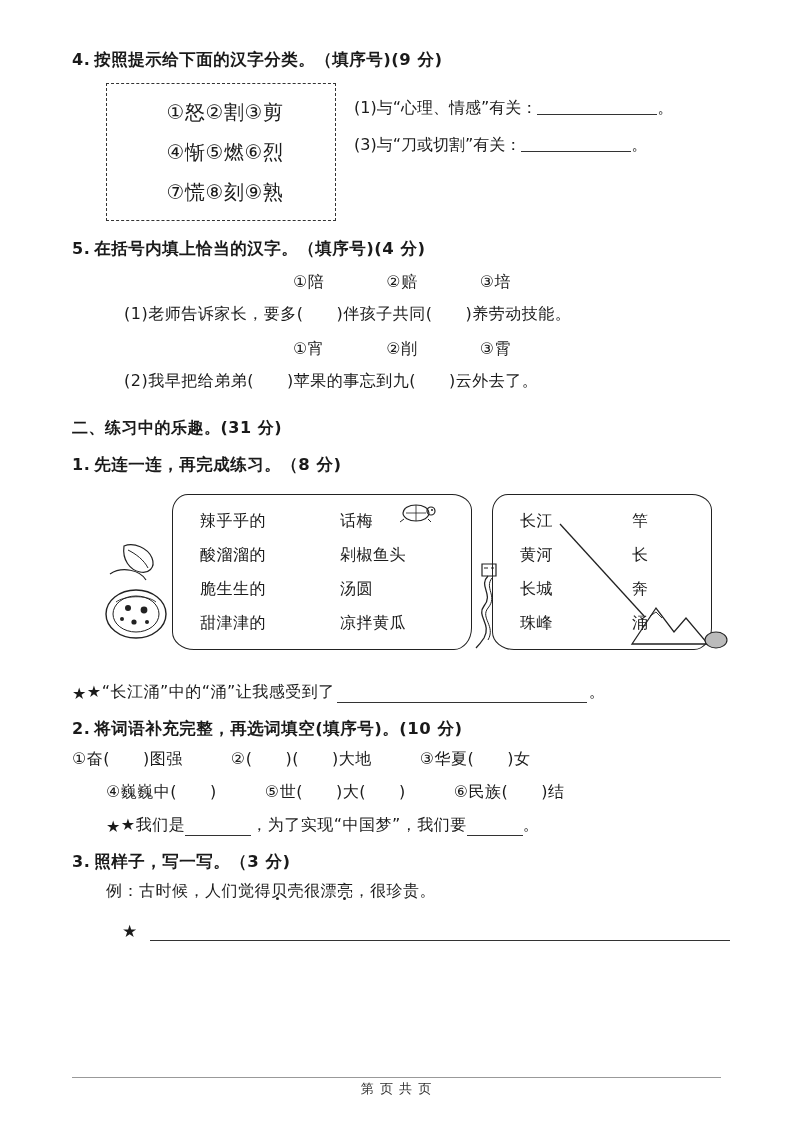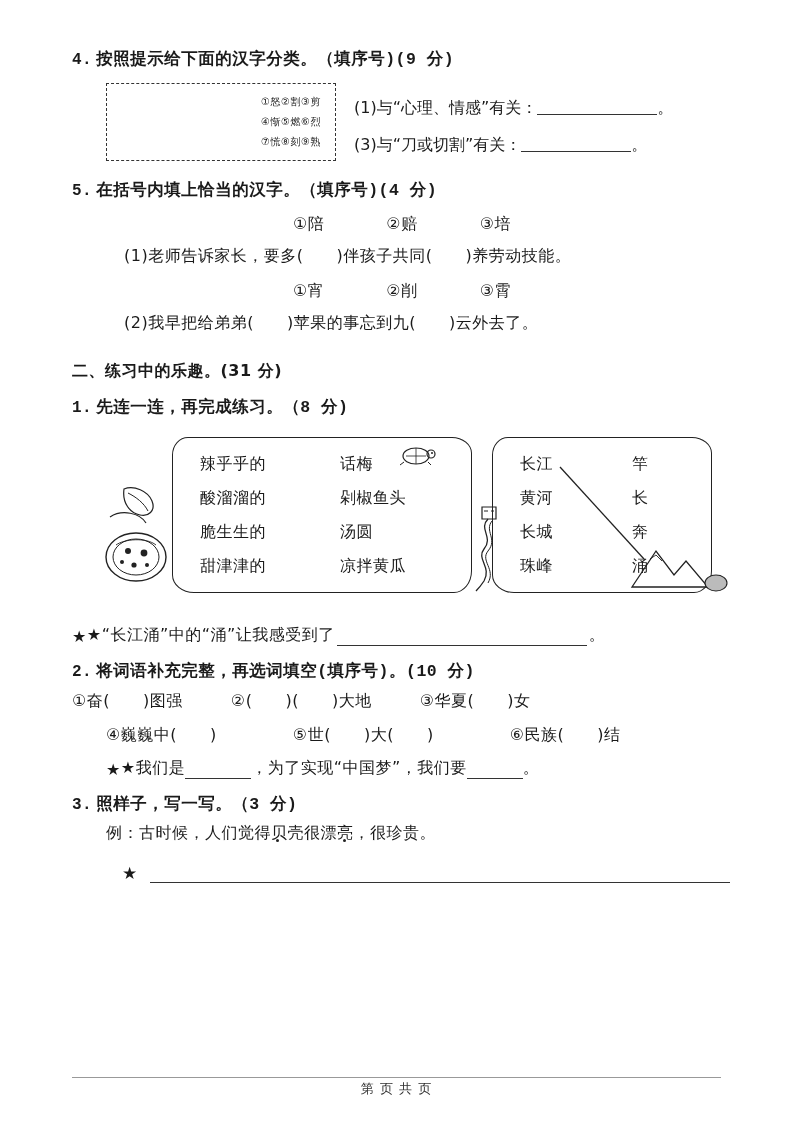--- a/index.html
+++ b/index.html
@@ -15,38 +15,37 @@
     position:absolute;left:0;top:0;width:793px;height:1122px;
     padding:0;box-sizing:border-box;
   }
   .content{
     position:absolute;left:72px;top:48px;width:660px;
   }
   .q{margin-bottom:6px;}
   .qhead{
     font-size:16.5px;font-weight:bold;letter-spacing:0.5px;
     line-height:1.5;
-    font-family:Liberation Mono, monospace;
   }
   .qnum{font-weight:bold;font-size:16px;margin-right:4px;}
   .big-section{
     font-size:16px;font-weight:bold;margin:22px 0 14px 0;letter-spacing:0.5px;
   }
 
   
   .q4wrap{display:flex;margin-top:10px;align-items:flex-start;}
   .dashbox{
     border:1.5px dashed #333;
     padding:8px 14px 8px 14px;
     margin-left:34px;
     width:200px;
   }
   .dashline{
-    display:flex;justify-content:flex-end;
-    font-size:10px;line-height:2.0;letter-spacing:0.5px;margin-left:8px;
+    display:flex;justify-content:center;
+    font-size:20px;line-height:2.0;letter-spacing:0.5px;margin-left:8px;
   }
   .dashline span{white-space:nowrap;}
   .q4right{margin-left:18px;padding-top:6px;}
   .q4item{font-size:16px;line-height:2.33;white-space:nowrap;}
   .ul{display:inline-block;border-bottom:1px solid #333;height:16px;vertical-align:-2px;}
 
   
   .opts{
     display:flex;justify-content:center;gap:62px;
     font-size:16px;margin:10px 0 6px 0;letter-spacing:0.5px;
@@ -236,21 +235,21 @@
     <div class="q" style="margin-top:14px">
       <div class="qhead">
         <span class="qnum">2.</span><span>将词语补充完整，再选词填空(填序号)。(10 分)</span>
       </div>
 
       <div class="fillrow" style="justify-content:flex-start;gap:48px">
         <span>①奋(　　)图强</span>
         <span>②(　　)(　　)大地</span>
         <span>③华夏(　　)女</span>
       </div>
-      <div class="fillrow" style="margin-left:34px;justify-content:flex-start;gap:76px">
+      <div class="fillrow" style="margin-left:34px;justify-content:flex-start;gap:48px">
         <span>④巍巍中(　　)</span>
         <span>⑤世(　　)大(　　)</span>
         <span>⑥民族(　　)结</span>
       </div>
 
       <div class="starline" style="margin-left:34px;margin-top:6px">
         <span class="star">★</span>
         <span>★我们是</span>
         <span class="ul" style="width:66px"></span>
         <span>，为了实现“中国梦”，我们要</span>

